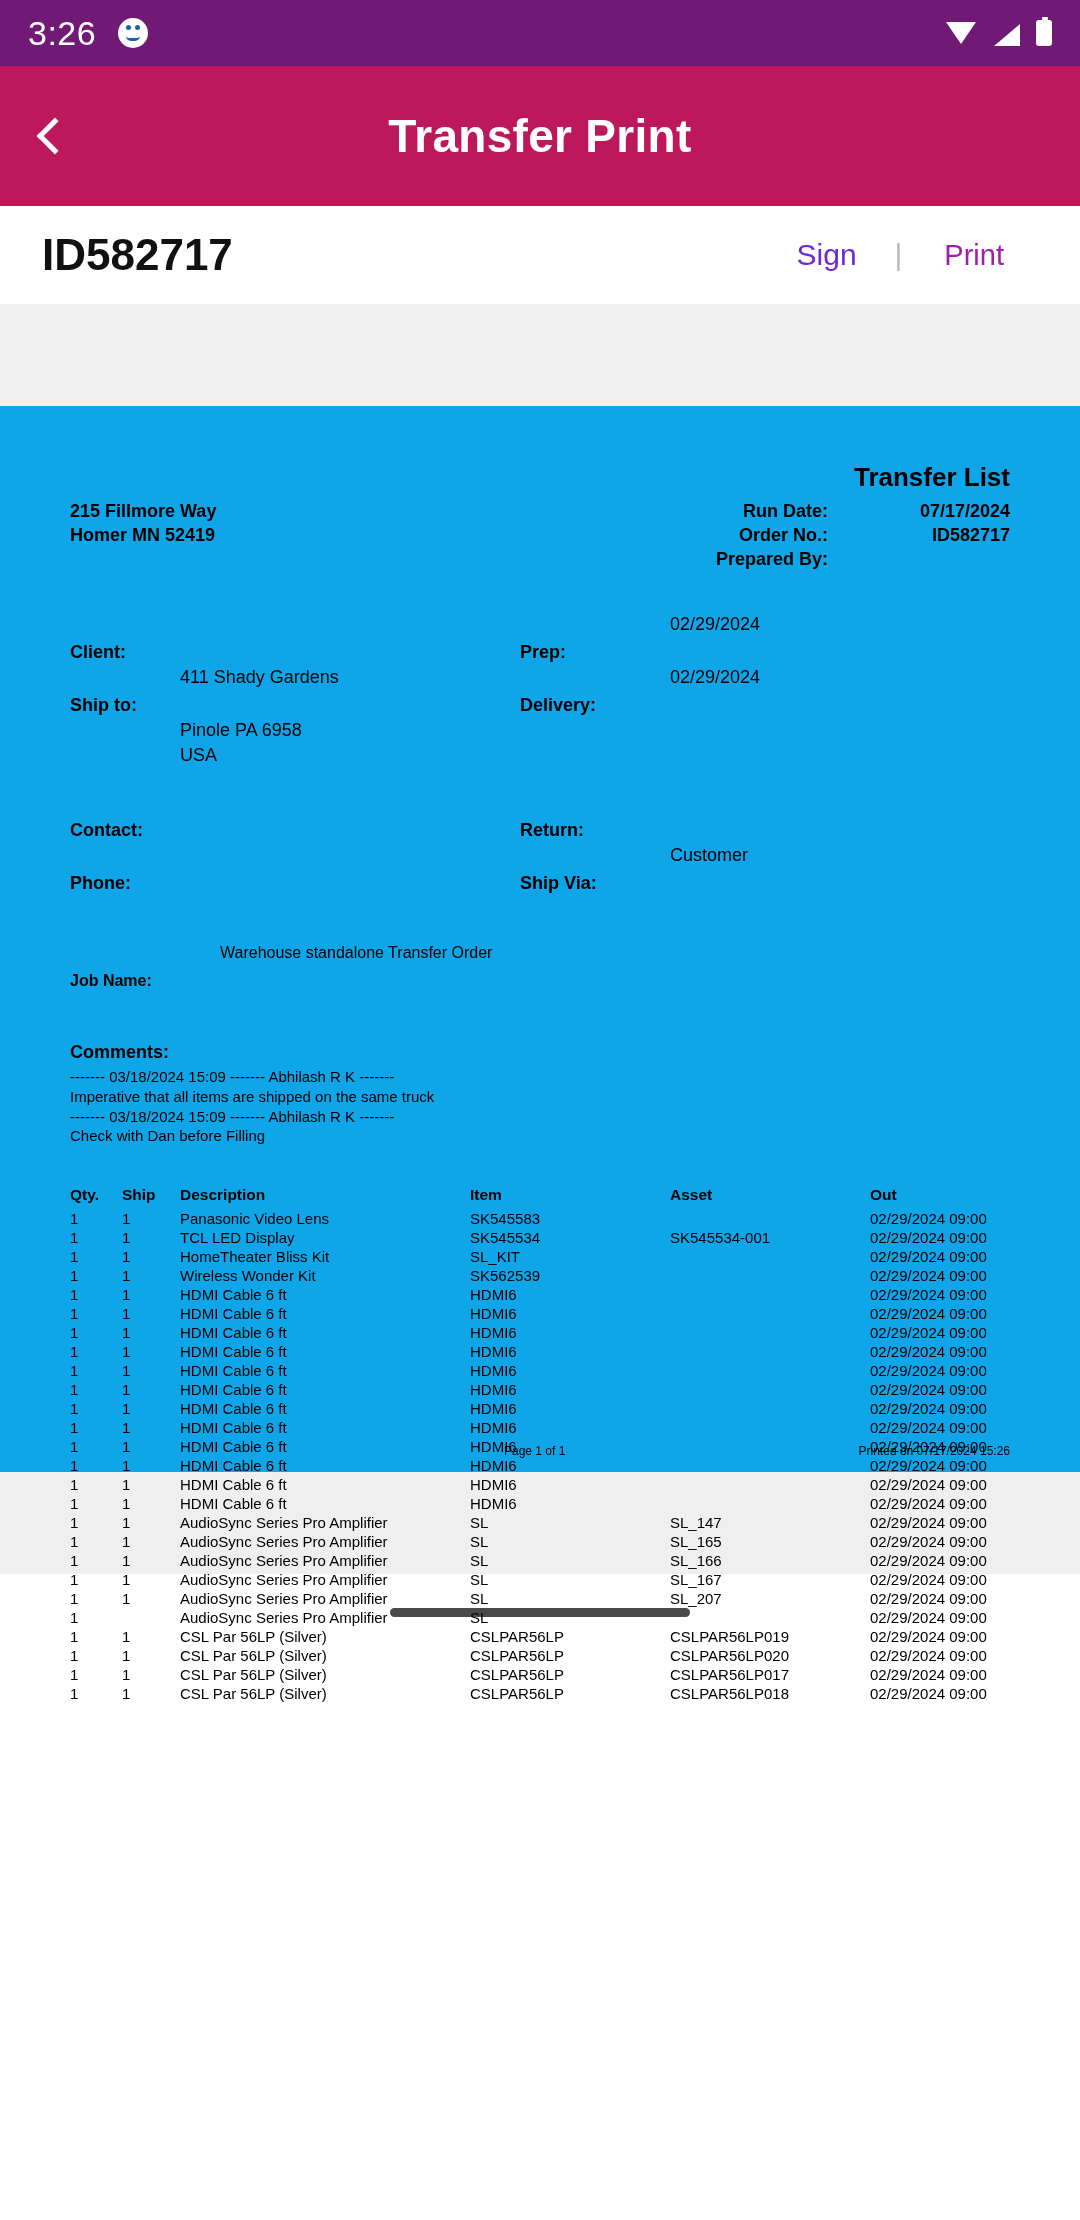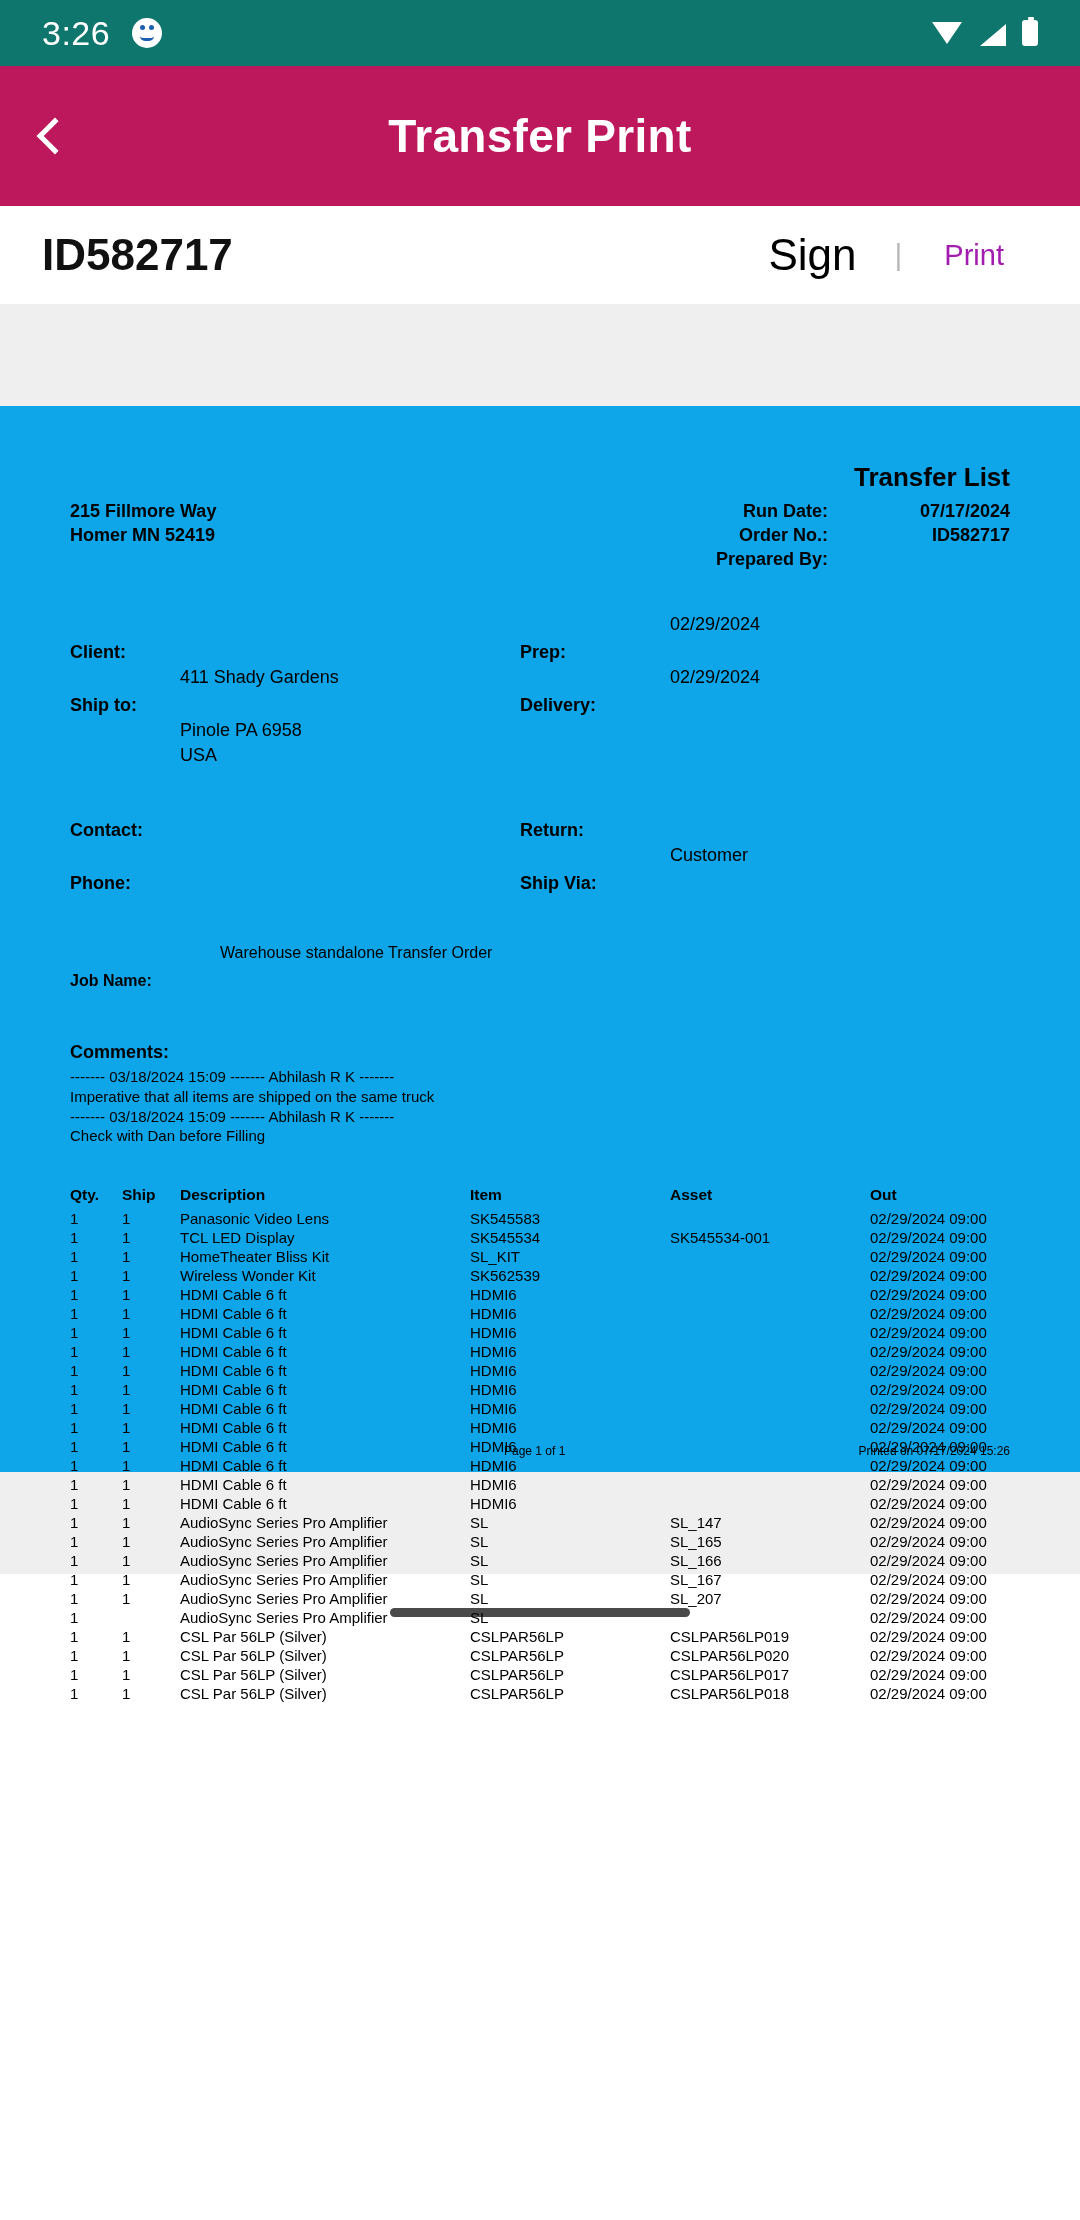--- a/index.html
+++ b/index.html
@@ -7,25 +7,25 @@
     width: 1080px;
     height: 2220px;
     background: #ffffff;
     font-family: "Liberation Sans", sans-serif;
     overflow: hidden;
   }
 
   
   .status-bar {
     height: 66px;
-    background: #0f766e;
+    background: #701a75;
     color: #ffffff;
     display: flex;
     align-items: center;
-    padding: 0 42px;
+    padding: 0 28px;
   }
   .status-left { display: flex; align-items: center; gap: 22px; }
   .status-clock { font-size: 34px; letter-spacing: .5px; }
   .status-right { margin-left: auto; display: flex; align-items: flex-end; gap: 16px; }
 
   .icon-face { width: 30px; height: 30px; border-radius: 50%; background: #ffffff; position: relative; }
   .icon-face::before, .icon-face::after {
     content: ""; position: absolute; top: 7px; width: 5px; height: 5px; border-radius: 50%; background: #1b5fb0;
   }
   .icon-face::before { left: 8px; }
@@ -80,21 +80,21 @@
   
   .doc-header {
     height: 98px;
     display: flex; align-items: center;
     padding: 0 42px;
     background: #fff;
   }
   .doc-id { font-size: 44px; font-weight: bold; color: #111; }
   .doc-actions { margin-left: auto; display: flex; align-items: center; gap: 0; }
   .action-sign {
-    font-size: 44px; color: #000000; padding: 0 38px; cursor: default;
+    font-size: 30px; color: #6d28d9; padding: 0 38px; cursor: default;
   }
   .action-divider { color: #b9b9b9; font-size: 30px; }
   .action-print {
     font-size: 29px; color: #a21caf; padding: 0 34px 0 42px; cursor: pointer;
   }
 
   
   .grey-band { height: 102px; background: #efefef; }
   .grey-band.bottom { height: 102px; background: #efefef; }
 

